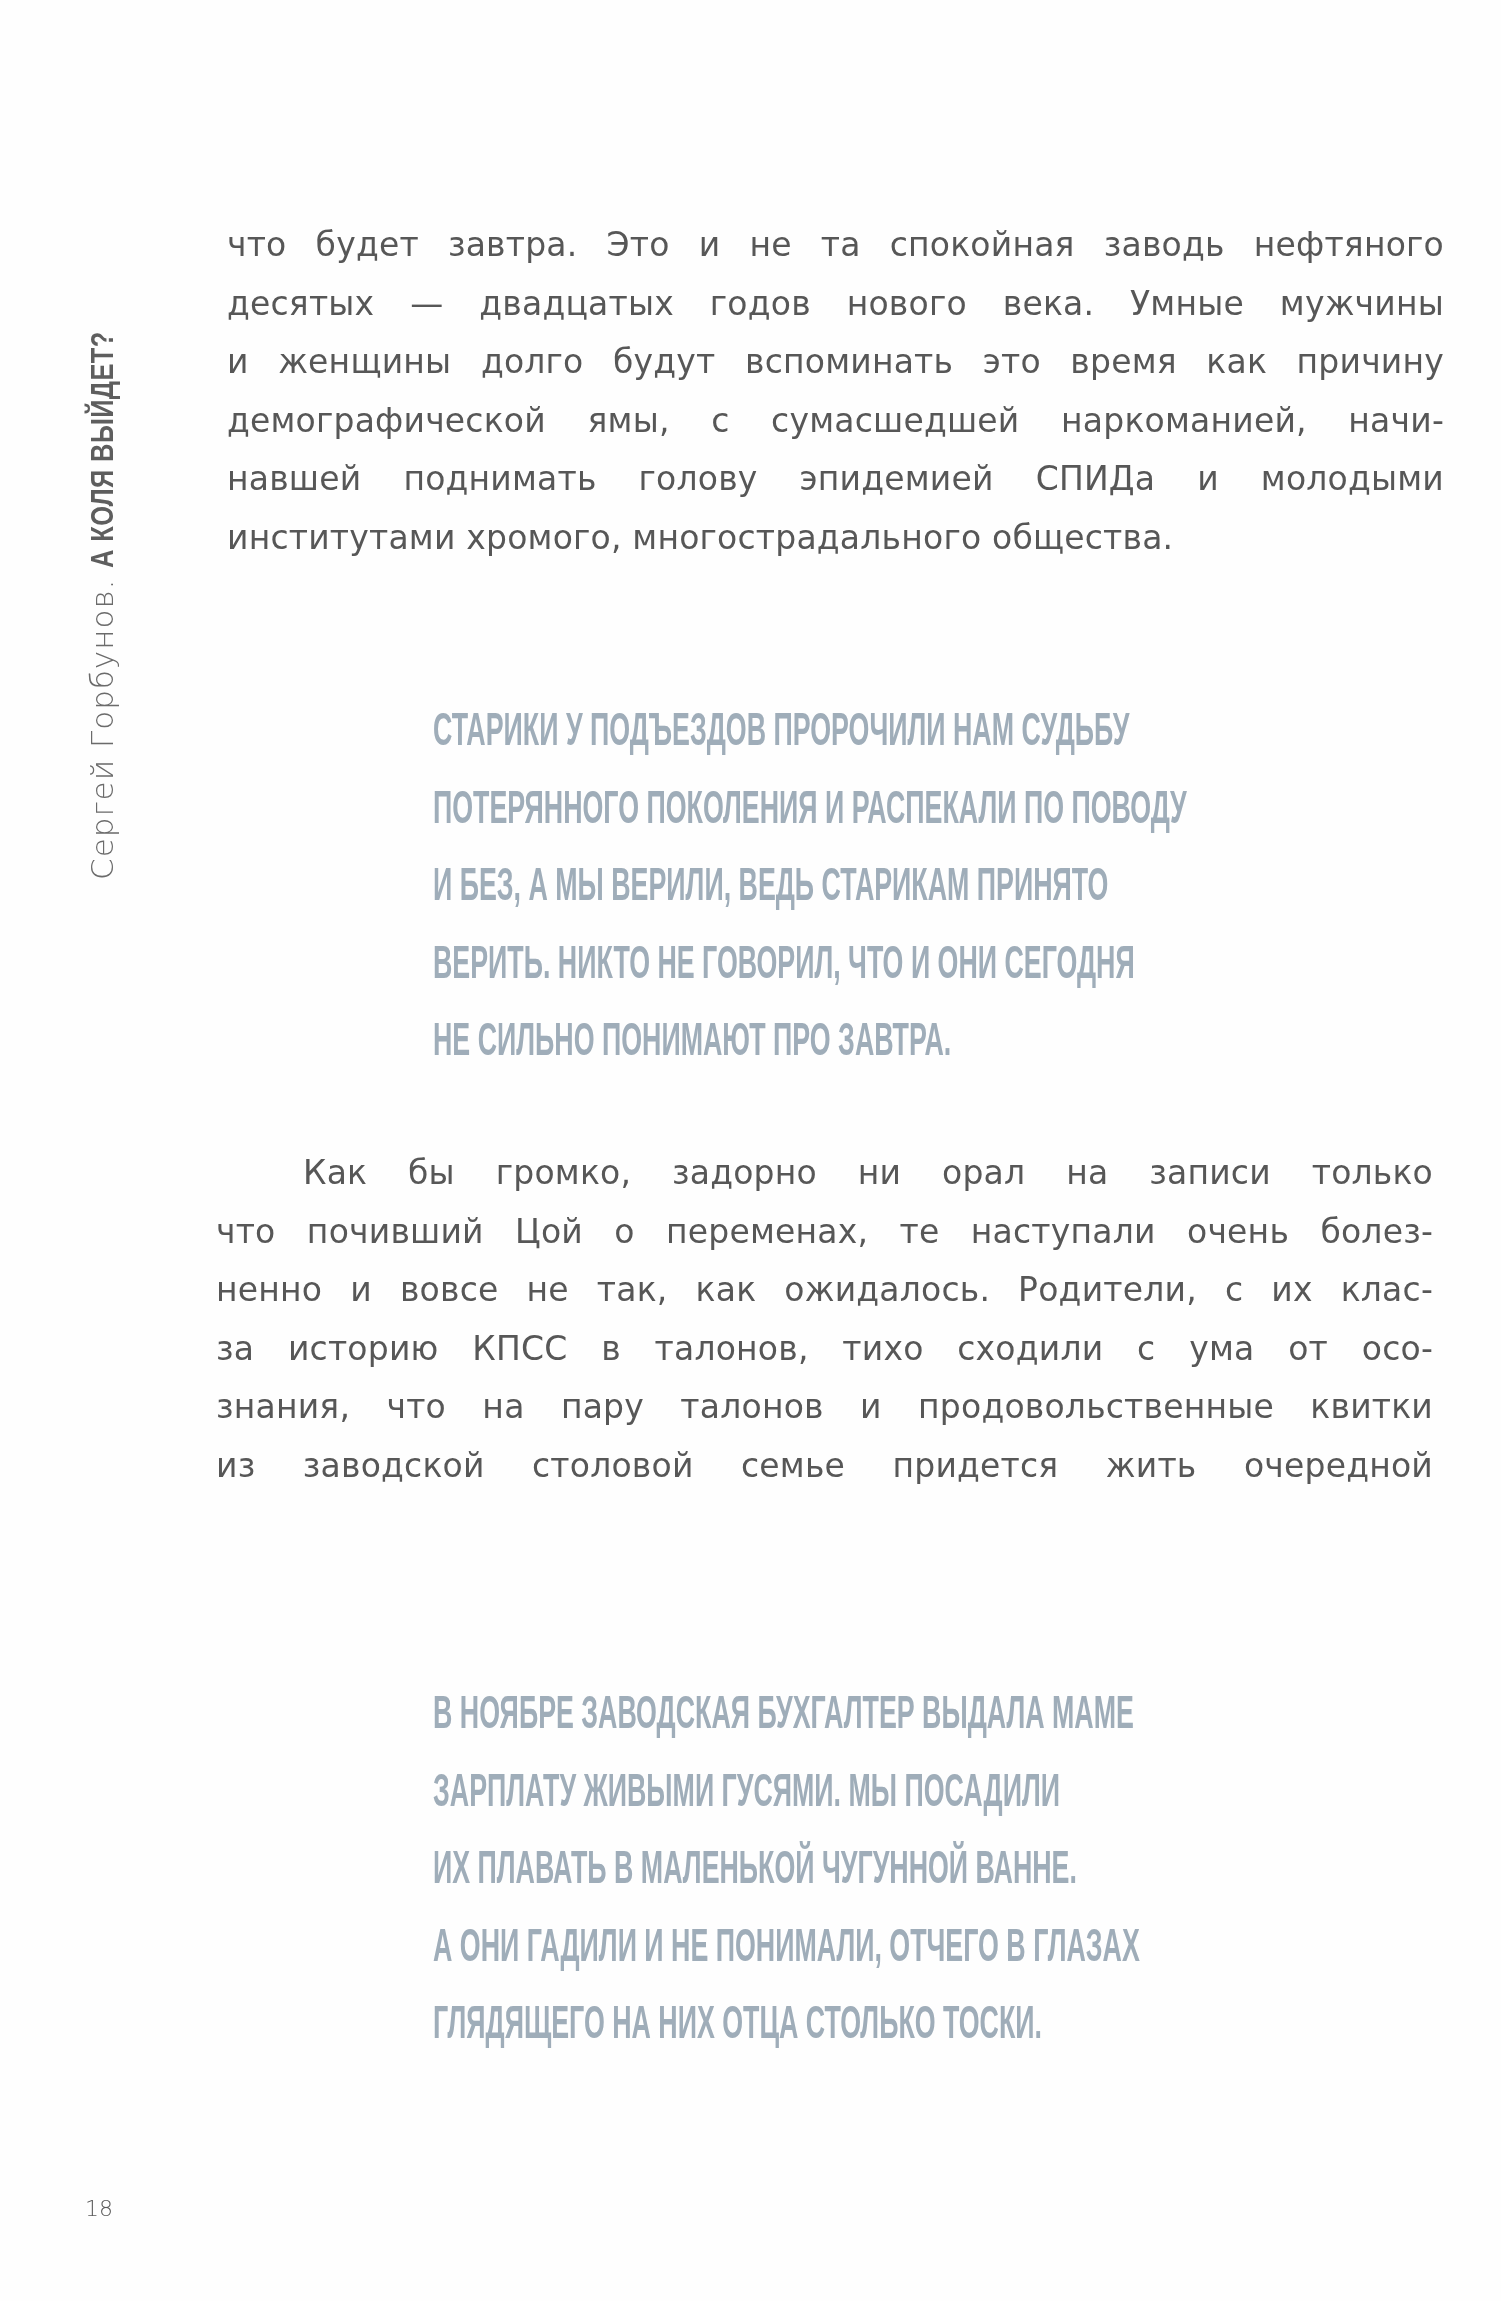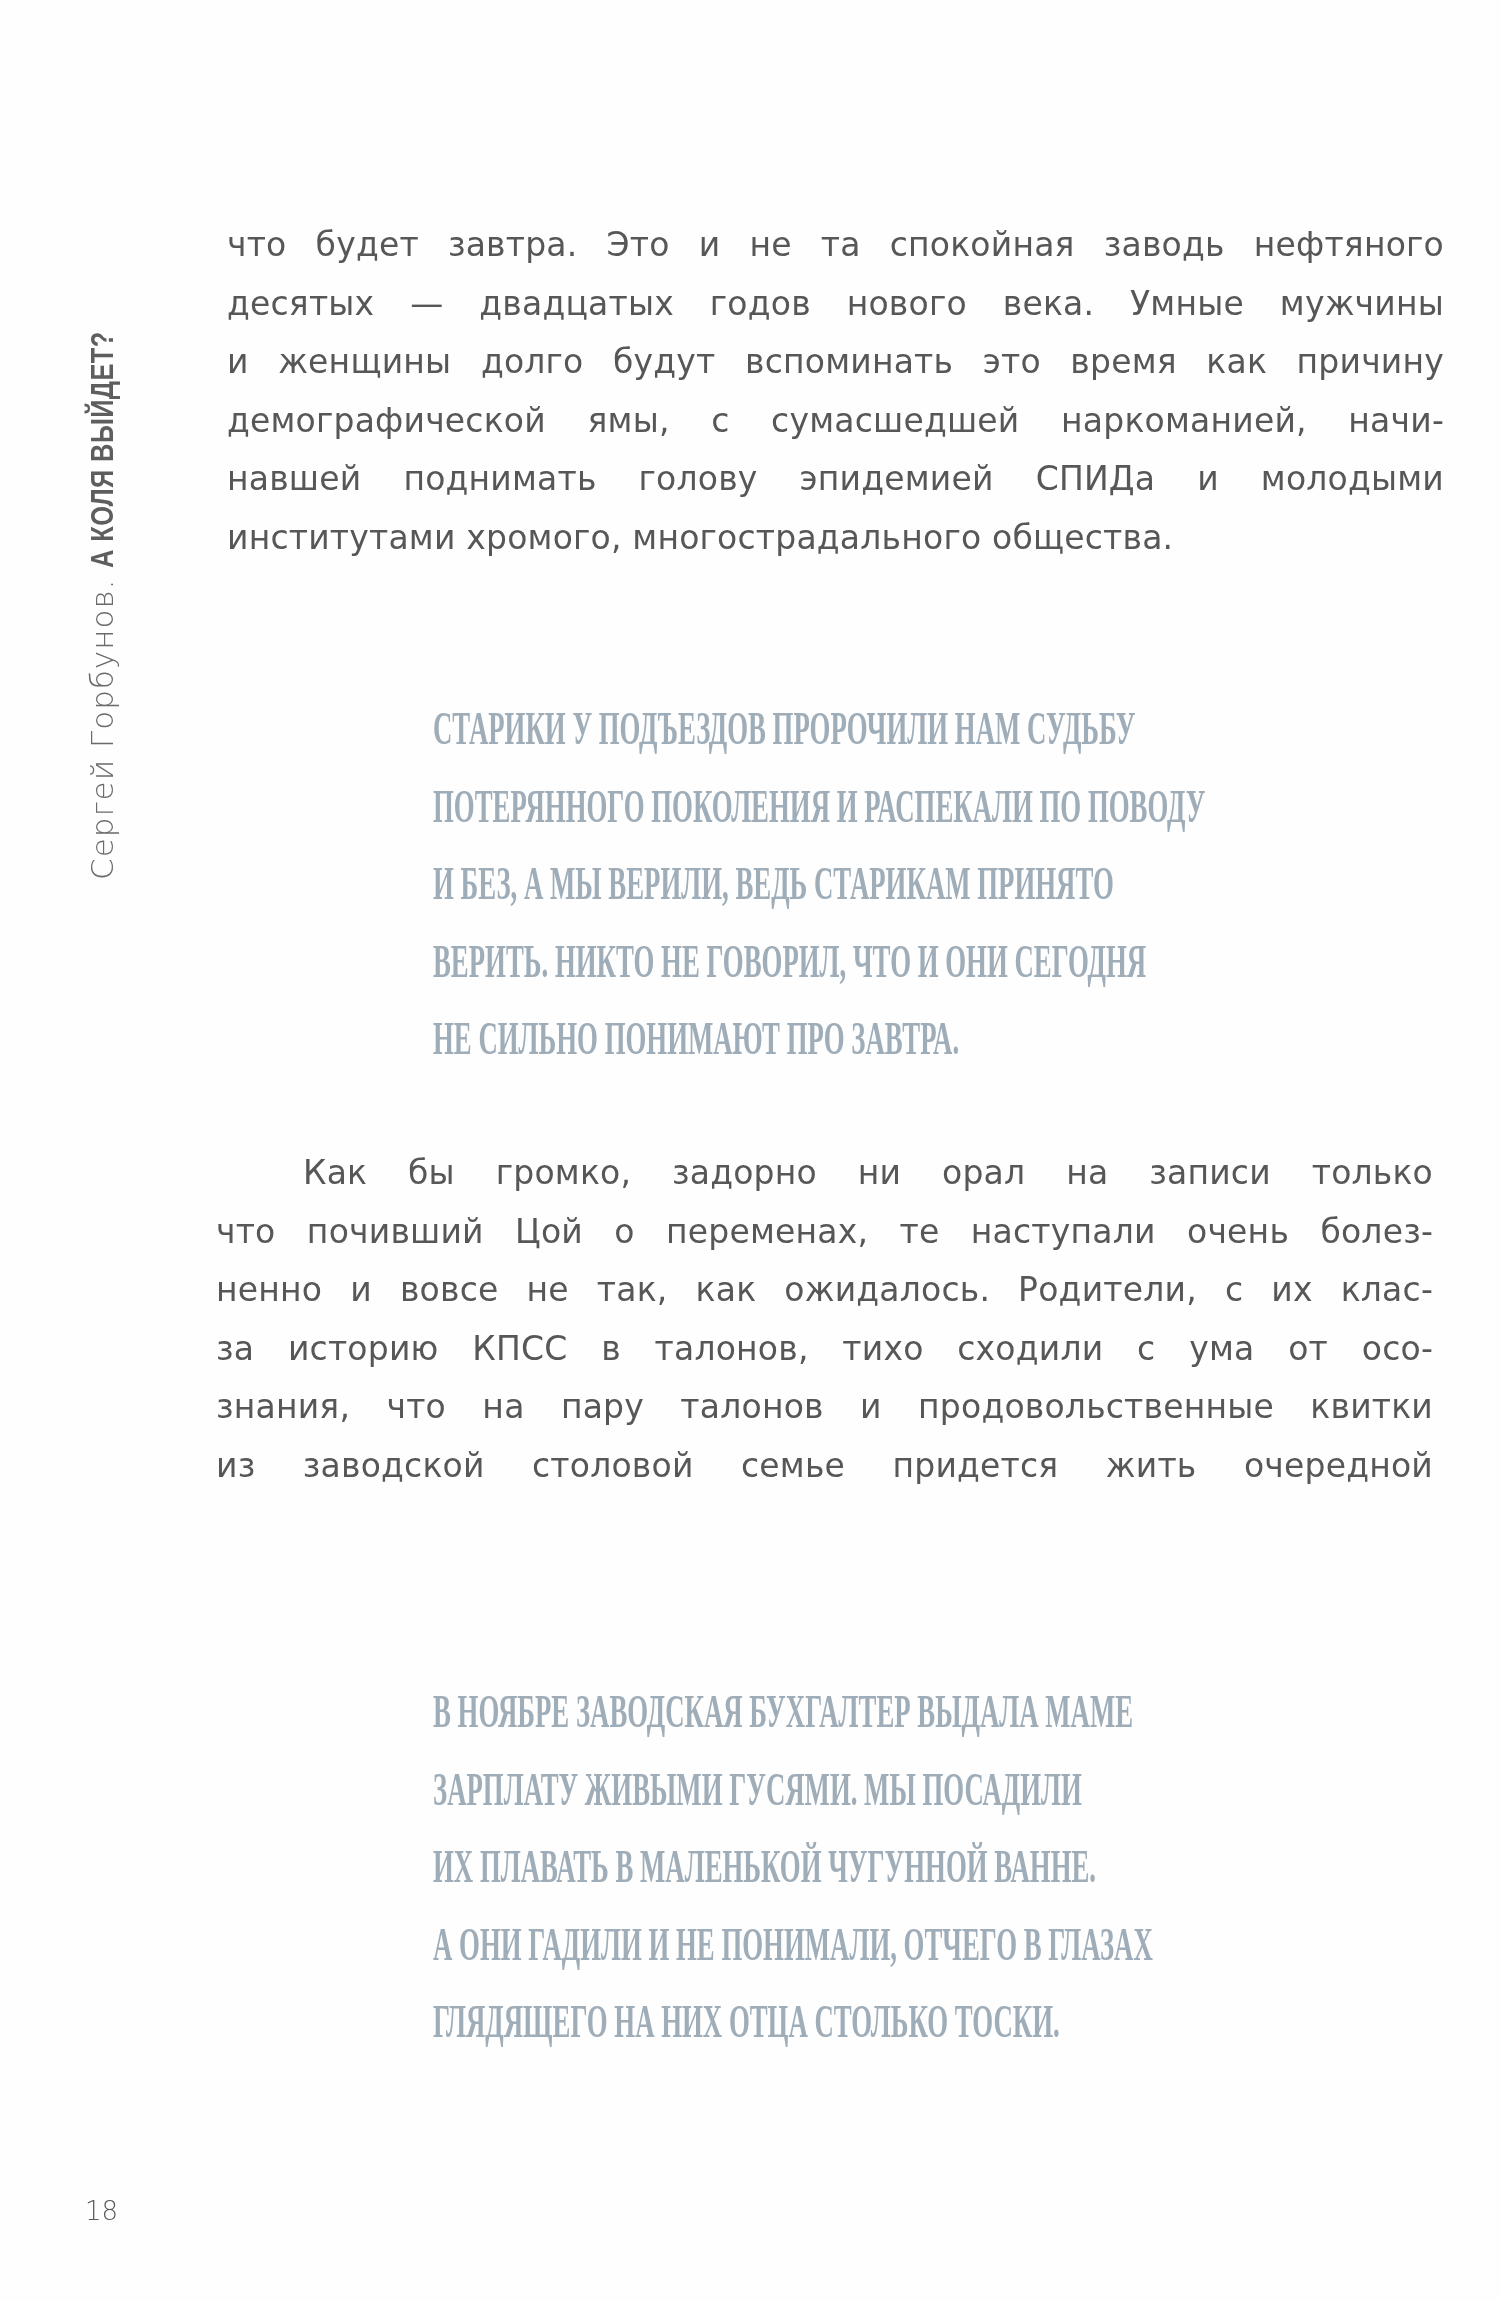--- a/index.html
+++ b/index.html
@@ -45,39 +45,39 @@
     white-space: nowrap;
     height: 58.6px;
     overflow: visible;
   }
   .body-line.last { text-align-last: left; }
   .body-line.indent { padding-left: 87px; }
 
   .quote {
     position: absolute;
     left: 433px; width: 1000px;
-    font-family: Liberation Serif, serif;
+    font-family: Liberation Sans, sans-serif;
     font-weight: bold;
     font-size: 47px;
     line-height: 77.5px;
     color: #9fadb9;
     text-transform: uppercase;
   }
   .quote-line {
     display: block;
     white-space: nowrap;
     transform-origin: 0 50%;
     height: 77.5px;
   }
 
   .page-number {
     position: absolute;
     left: 85px; top: 2196px;
     font-family: "DejaVu Sans", sans-serif;
-    font-size: 26px;
+    font-size: 22px;
     color: #5a5a5a;
     font-weight: 300;
   }
 </style>
 </head>
 <body>
 
 <div class="page">
 
   <div class="running-head">

